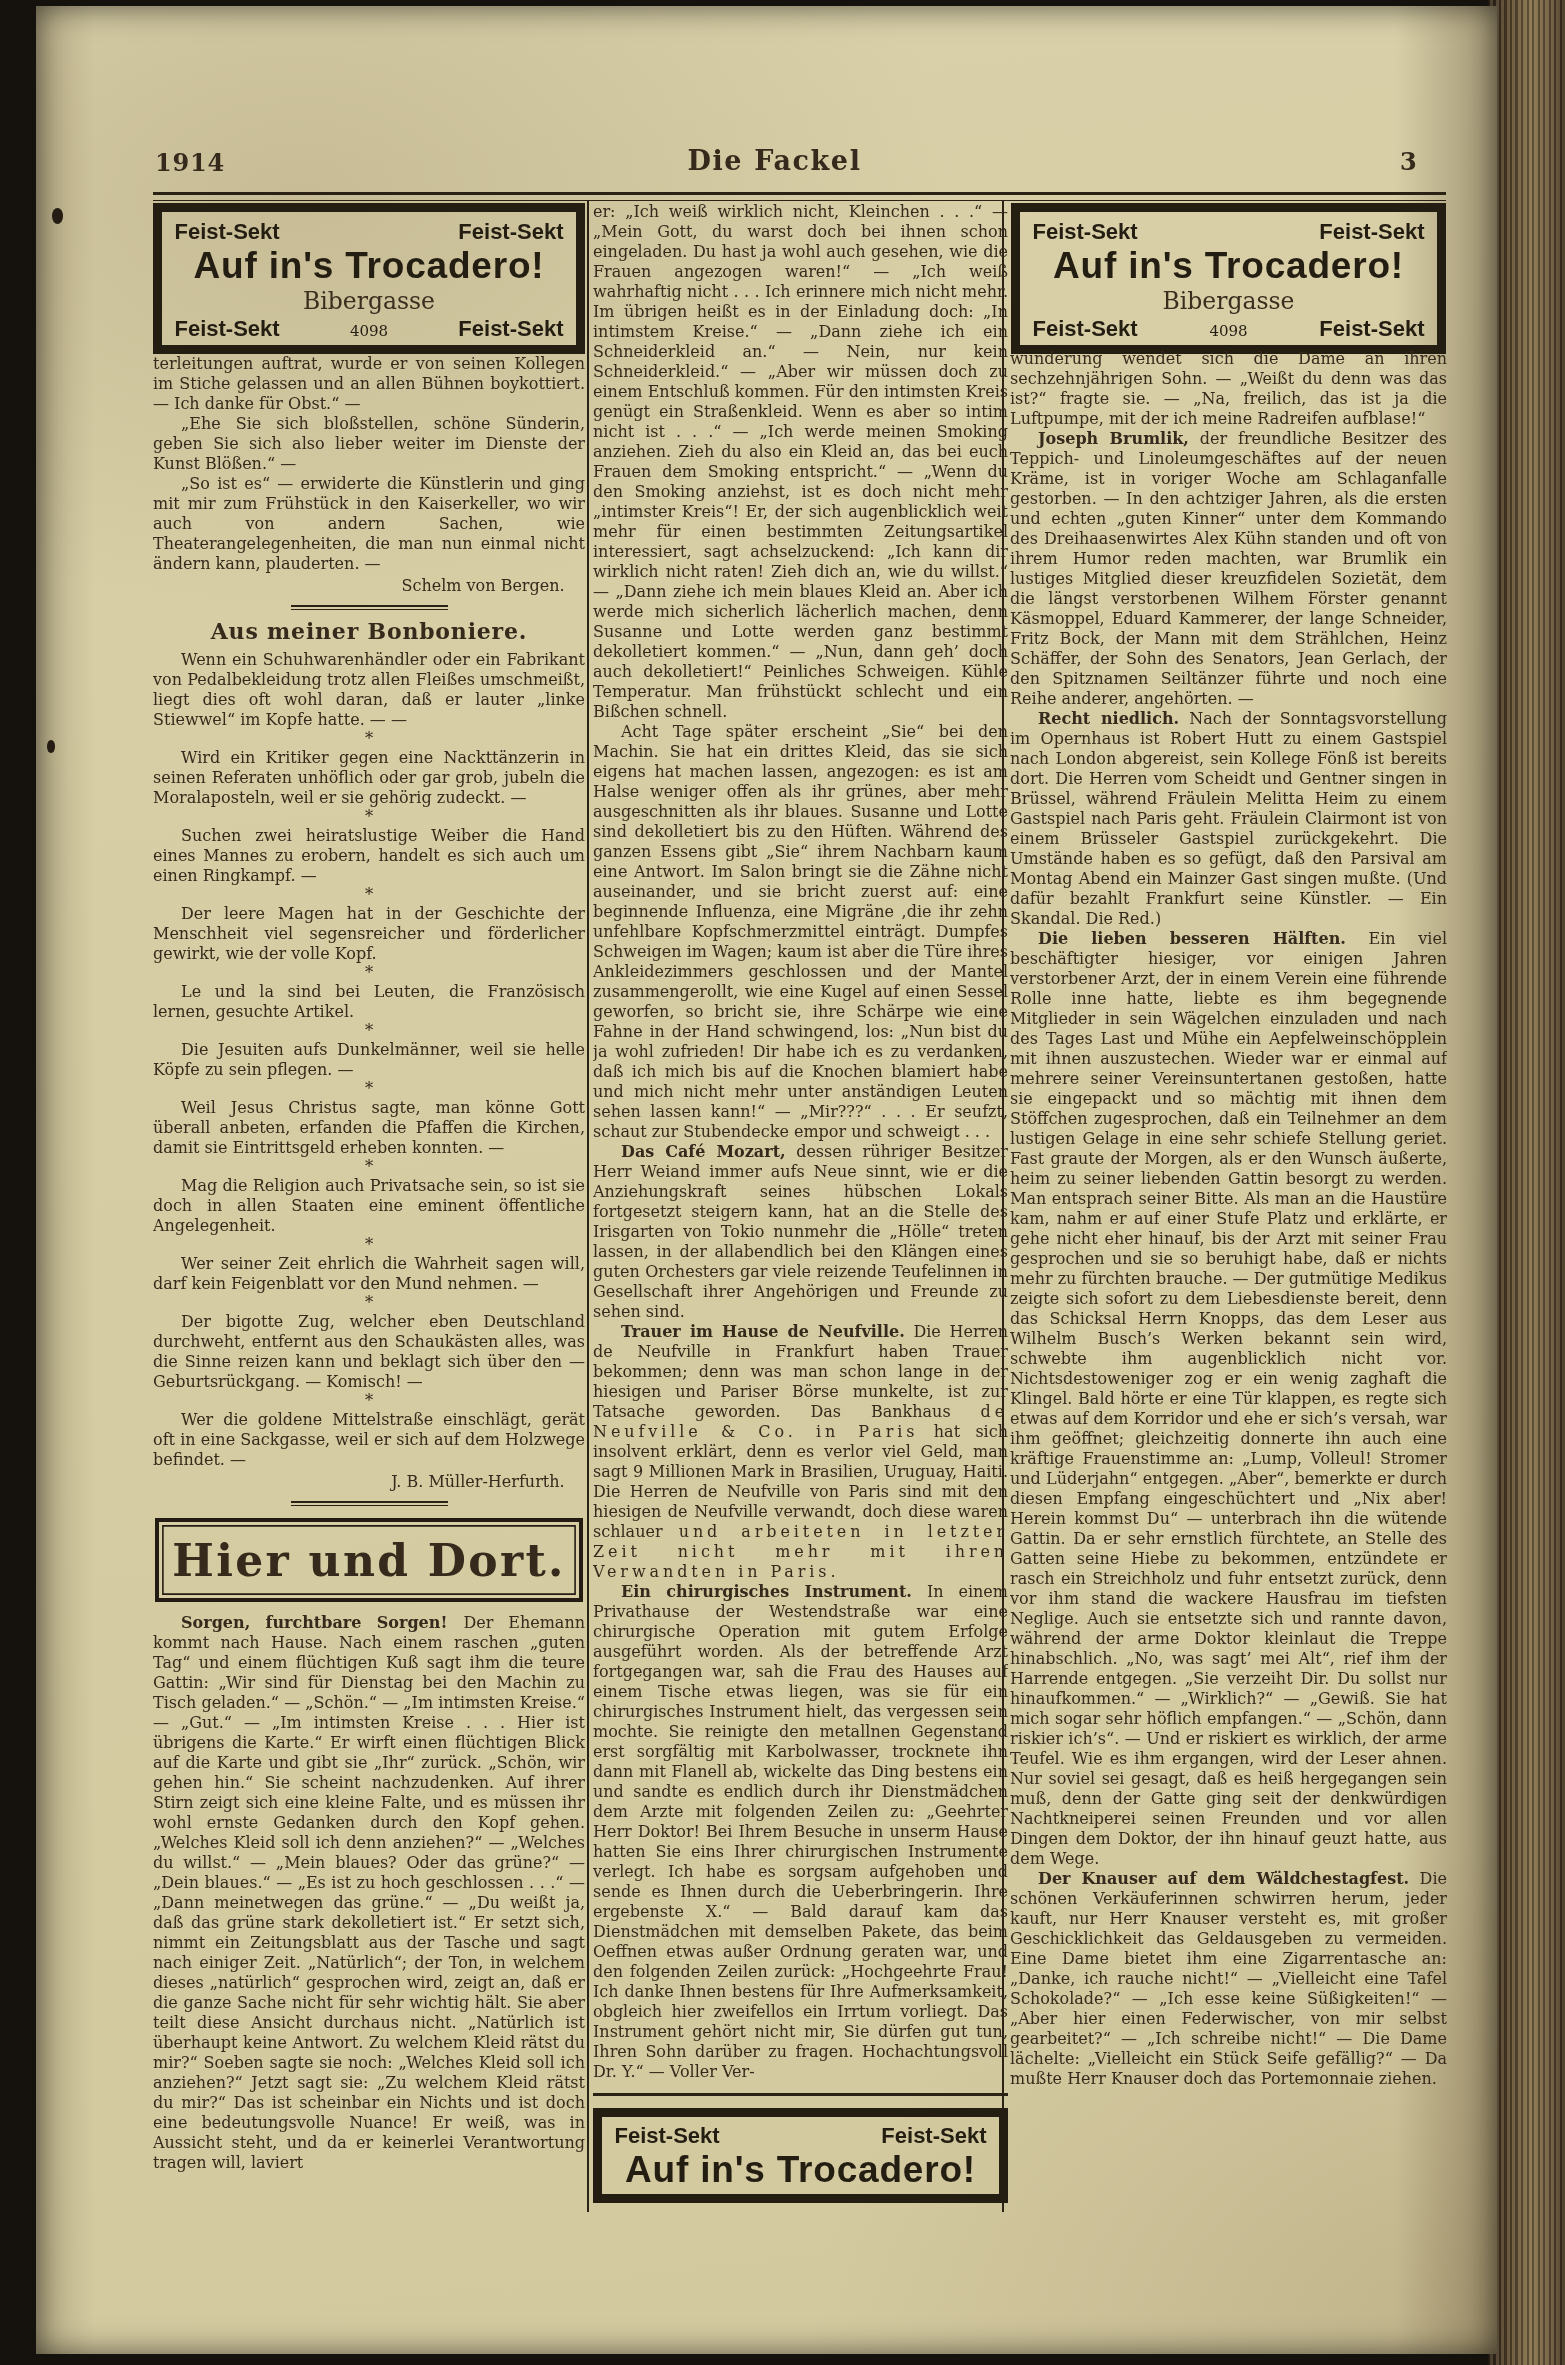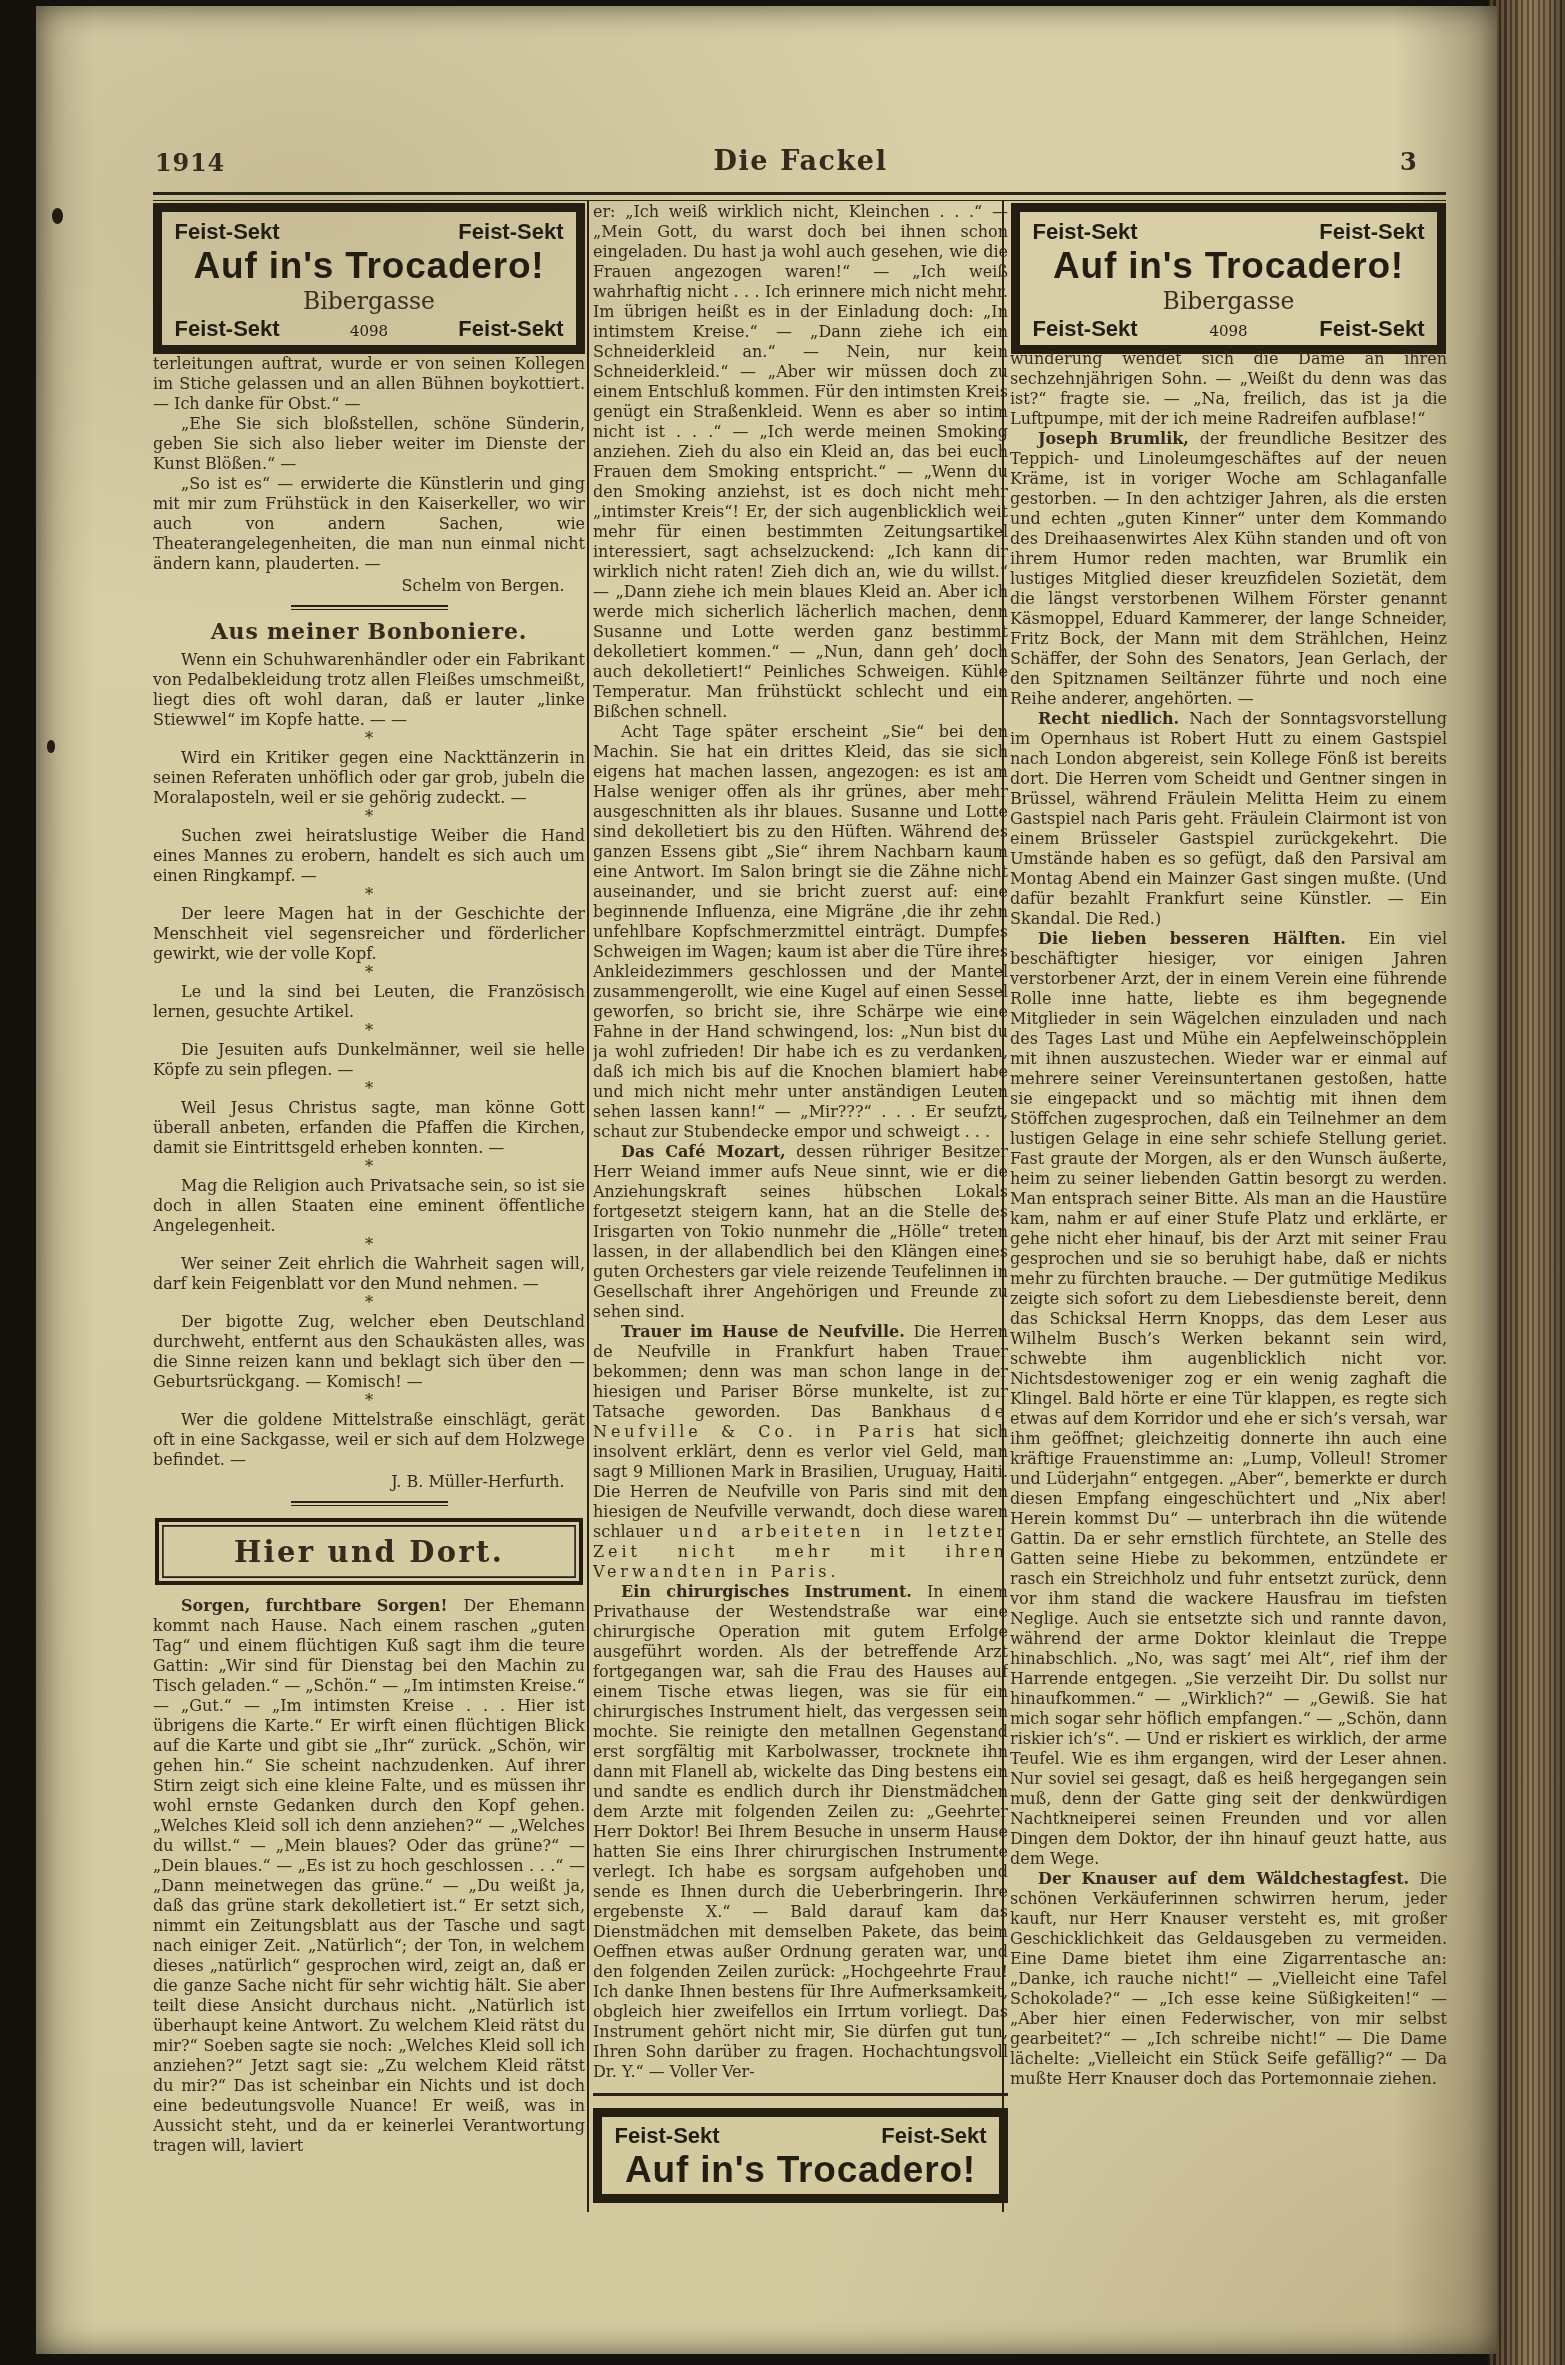--- a/index.html
+++ b/index.html
@@ -23,21 +23,21 @@
       linear-gradient(to right, rgba(70,55,30,.22) 0%, transparent 4%, transparent 93%, rgba(70,52,28,.38) 100%),
       linear-gradient(173deg,#d9d0a9 0%, #d6cda4 40%, #d3c99f 100%);
     box-shadow:0 0 31px rgba(0,0,0,.6) inset;
   }
   .blob{position:absolute;background:#241c12;border-radius:50%;}
   .blob.b1{left:15.7px;top:202px;width:11px;height:15.7px;}
   .blob.b2{left:11px;top:734px;width:7.8px;height:12.5px;}
 
   .ink{color:#352a1b;}
   .year{position:absolute;left:119px;top:142px;font-size:24px;font-weight:bold;letter-spacing:0.8px;}
-  .masthead{position:absolute;left:557px;top:139px;width:415px;text-align:center;font-size:27px;font-weight:bold;letter-spacing:1.6px;}
+  .masthead{position:absolute;left:531px;top:139px;width:415px;text-align:center;font-size:27px;font-weight:bold;letter-spacing:1.6px;}
   .pagenum{position:absolute;left:1364px;top:141px;font-size:24px;font-weight:bold;}
   .header-rule{position:absolute;left:117px;top:186px;width:1293px;height:4.7px;
     border-top:3.1px solid #292215;border-bottom:0.8px solid #292215;}
 
   .vrule{position:absolute;top:194px;width:1.6px;height:2012px;background:#292215;}
   .v1{left:551px;}
   .v2{left:966px;}
 
   
   .ad{border:6.3px solid #241d12;padding:0;background:transparent;}
@@ -61,21 +61,21 @@
   .col p.sig{text-align:right;text-indent:0;padding-right:20.4px;line-height:23.5px;}
   .lead{font-weight:bold;}
   .spaced{letter-spacing:3.9px;}
   .star{text-align:center;font-size:16.4px;line-height:18px;color:#352a1b;}
   .sep-double{width:157px;height:2.3px;margin:7px auto 5.5px;
     border-top:2.3px solid #292215;border-bottom:0.8px solid #292215;}
   h2.section{text-align:center;font-size:22px;font-weight:bold;margin:7.8px 0 6.3px;letter-spacing:0.8px;}
   .section-box{margin:12.5px 1.6px 11px;border:4.7px solid #241c12;
     box-shadow:inset 0 0 0 3.1px #d6cda4, inset 0 0 0 4.7px #241c12;
     padding:12.5px 7.8px;}
-  .section-box h2{margin:0;text-align:center;font-size:29px;font-weight:bold;letter-spacing:2.3px;}
+  .section-box h2{margin:0;text-align:center;font-size:44px;font-weight:bold;letter-spacing:2.3px;}
   .end-rule{height:2.3px;background:#292215;margin:11px 0 12.5px;}
   .ad-bottom{margin:0 0 0 0;}
 </style>
 </head>
 <body>
 
 <div class="page-stack"></div>
 
 <div class="paper">
   <div class="blob b1"></div>

